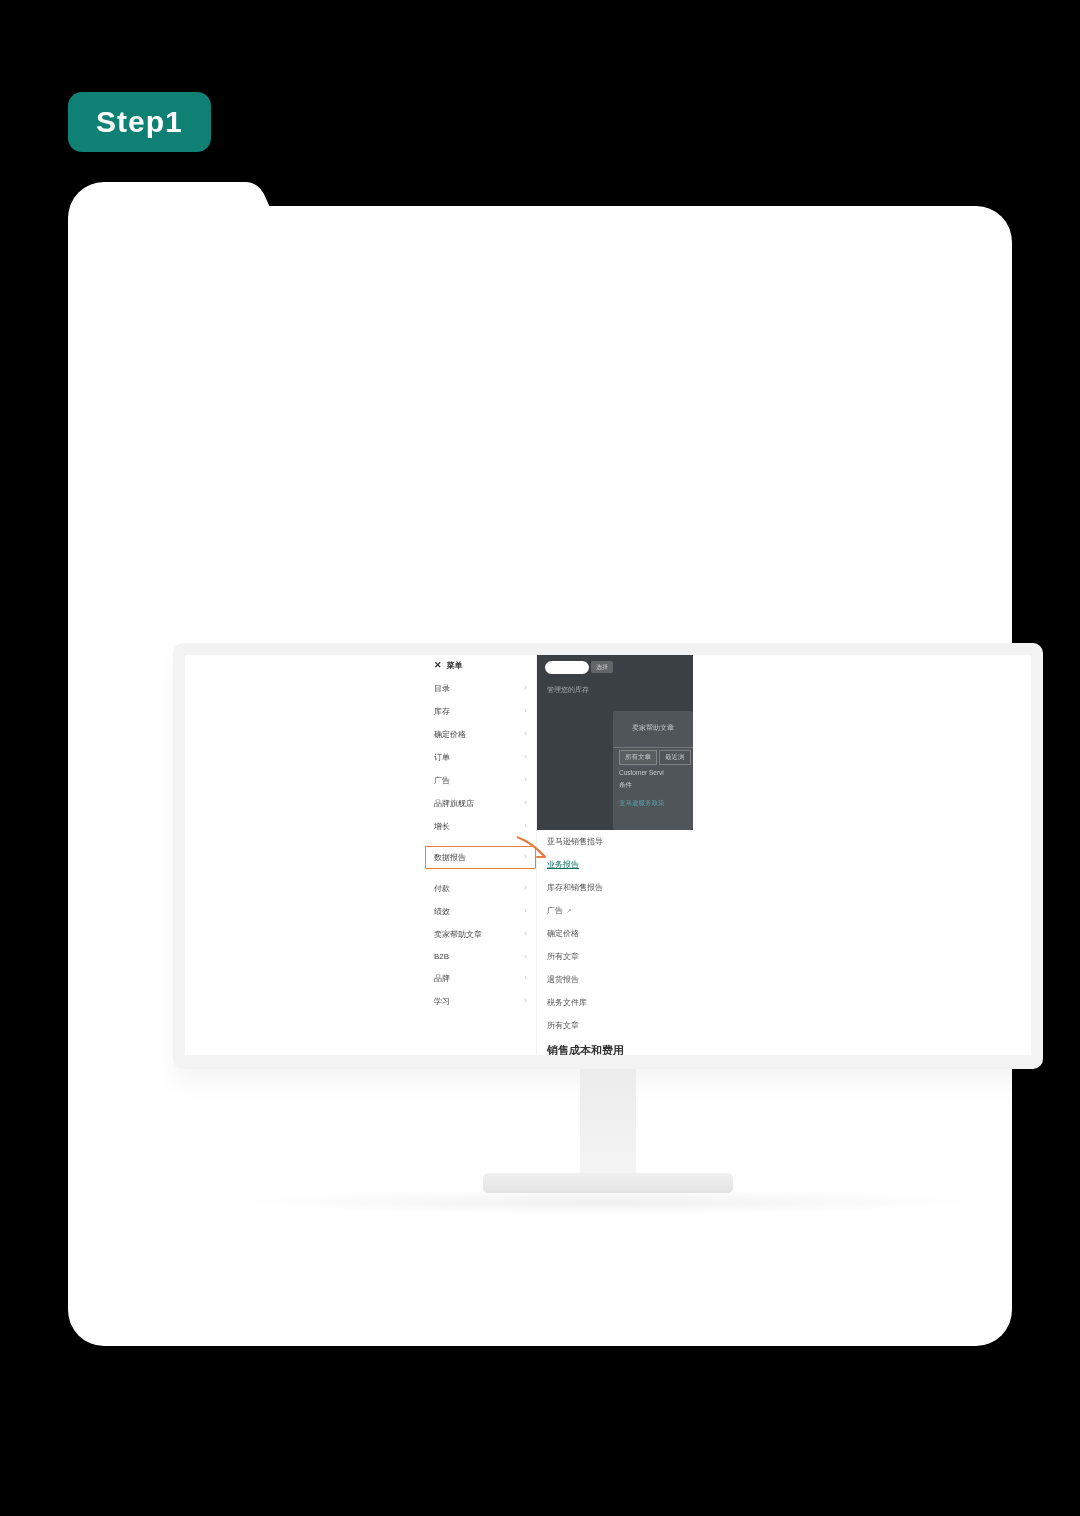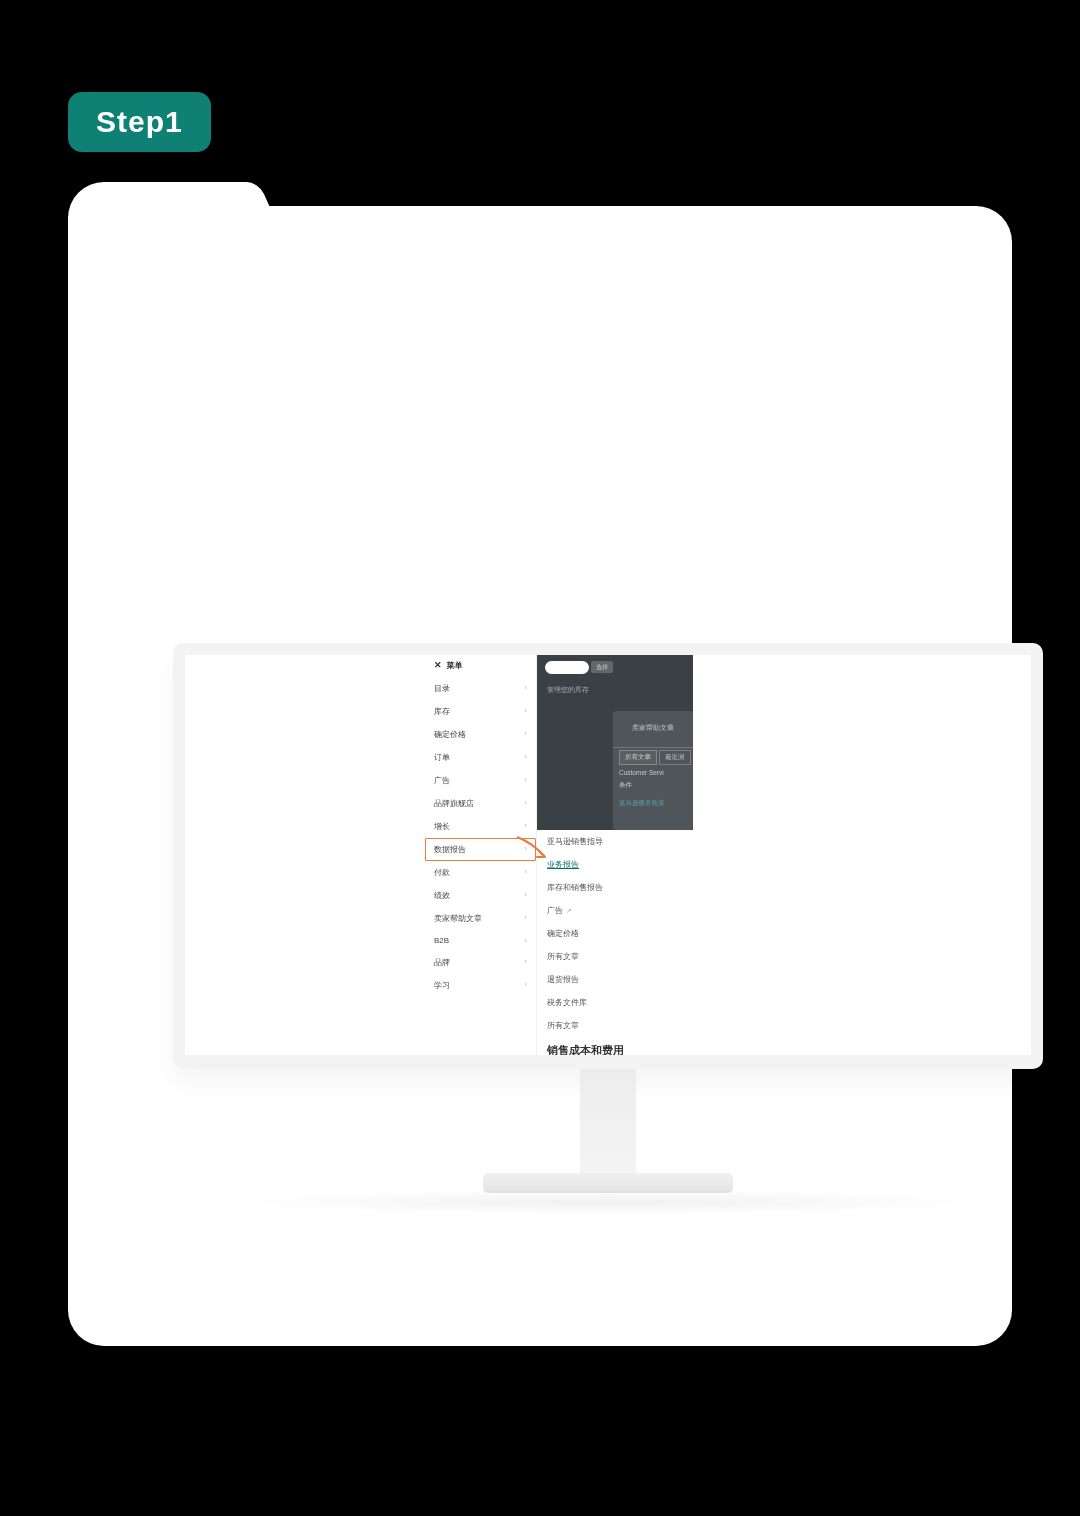--- a/index.html
+++ b/index.html
@@ -129,21 +129,21 @@
     justify-content: space-between;
     font-size: 8px;
     color: #444;
     padding: 6px 9px;
   }
   .menu-item .chev { color: #bbb; font-size: 8px; }
   .menu-item.selected {
     border: 1.5px solid #E77C40;
     border-radius: 1px;
     padding: 5px 8px;
-    margin: 0 0px;
+    margin: 8px 0px;
   }
 
   
   .submenu-panel {
     position: absolute;
     top: 175px;
     left: 352px;
     width: 156px;
     background: #fff;
   }

